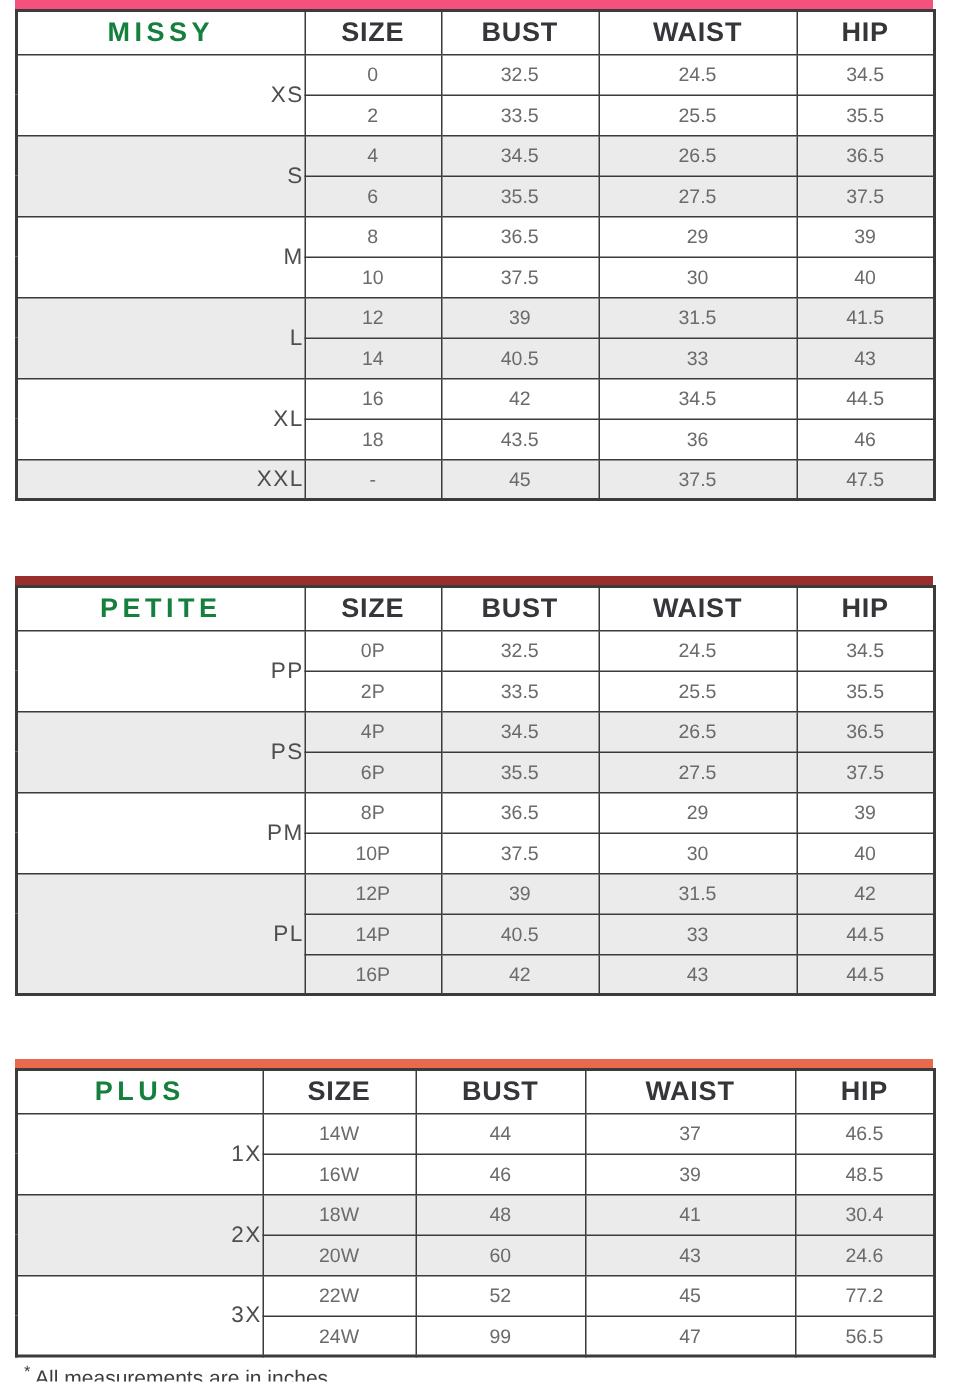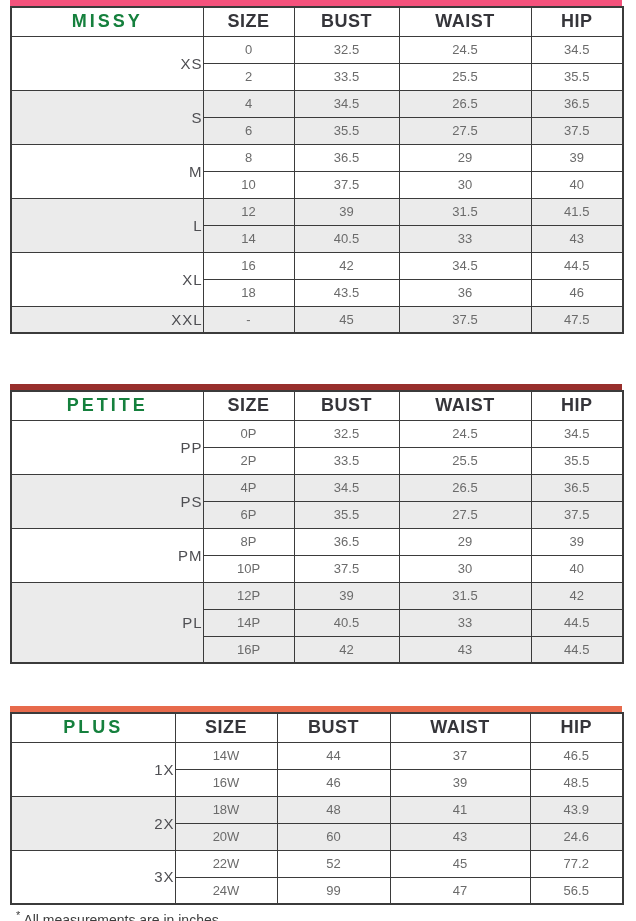--- a/index.html
+++ b/index.html
@@ -287,21 +287,21 @@
               <td>16W</td>
               <td>46</td>
               <td>39</td>
               <td>48.5</td>
             </tr>
             <tr class="shaded">
               <td class="group-label" rowspan="2">2X</td>
               <td>18W</td>
               <td>48</td>
               <td>41</td>
-              <td>43.9</td>
+              <td>30.4</td>
             </tr>
             <tr class="shaded">
               <td>20W</td>
               <td>60</td>
               <td>43</td>
               <td>24.6</td>
             </tr>
             <tr class="">
               <td class="group-label" rowspan="2">3X</td>
               <td>22W</td>

